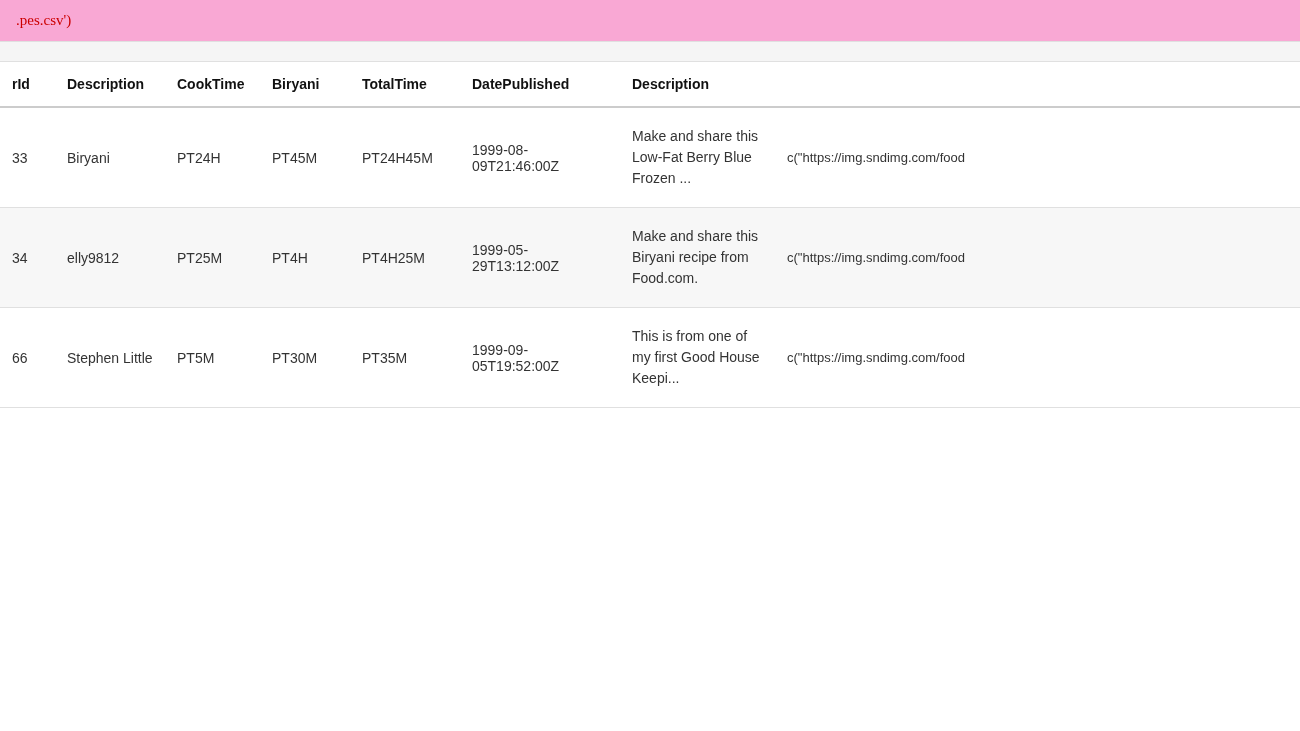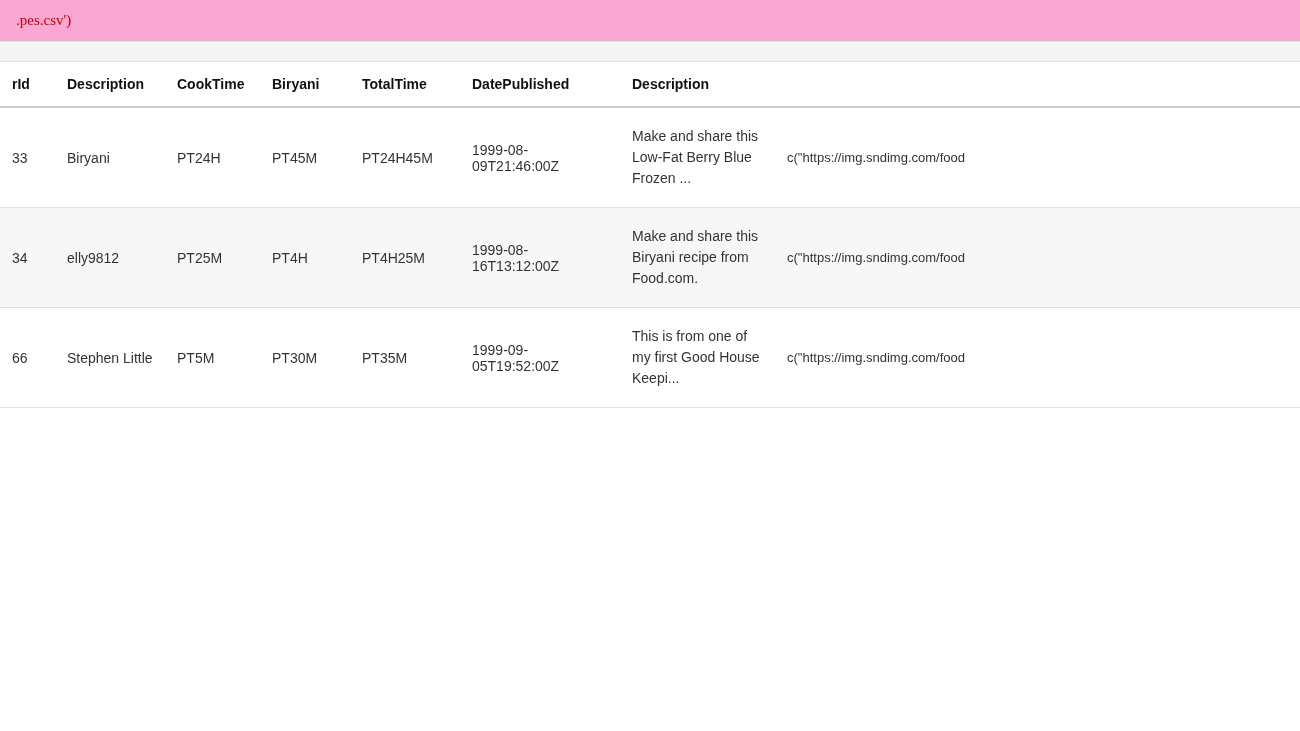--- a/index.html
+++ b/index.html
@@ -136,21 +136,21 @@
           <td class="col-date">1999-08-09T21:46:00Z</td>
           <td class="col-desc description-cell">Make and share this Low-Fat Berry Blue Frozen ...</td>
           <td class="col-link link-cell">c("https://img.sndimg.com/food</td>
         </tr>
         <tr>
           <td class="col-id">34</td>
           <td class="col-author">elly9812</td>
           <td class="col-cook">PT25M</td>
           <td class="col-prep">PT4H</td>
           <td class="col-total">PT4H25M</td>
-          <td class="col-date">1999-08-16T13:12:00Z</td>
+          <td class="col-date">1999-05-29T13:12:00Z</td>
           <td class="col-desc description-cell">Make and share this Biryani recipe from Food.com.</td>
           <td class="col-link link-cell">c("https://img.sndimg.com/food</td>
         </tr>
         <tr>
           <td class="col-id">66</td>
           <td class="col-author">Stephen Little</td>
           <td class="col-cook">PT5M</td>
           <td class="col-prep">PT30M</td>
           <td class="col-total">PT35M</td>
           <td class="col-date">1999-09-05T19:52:00Z</td>

